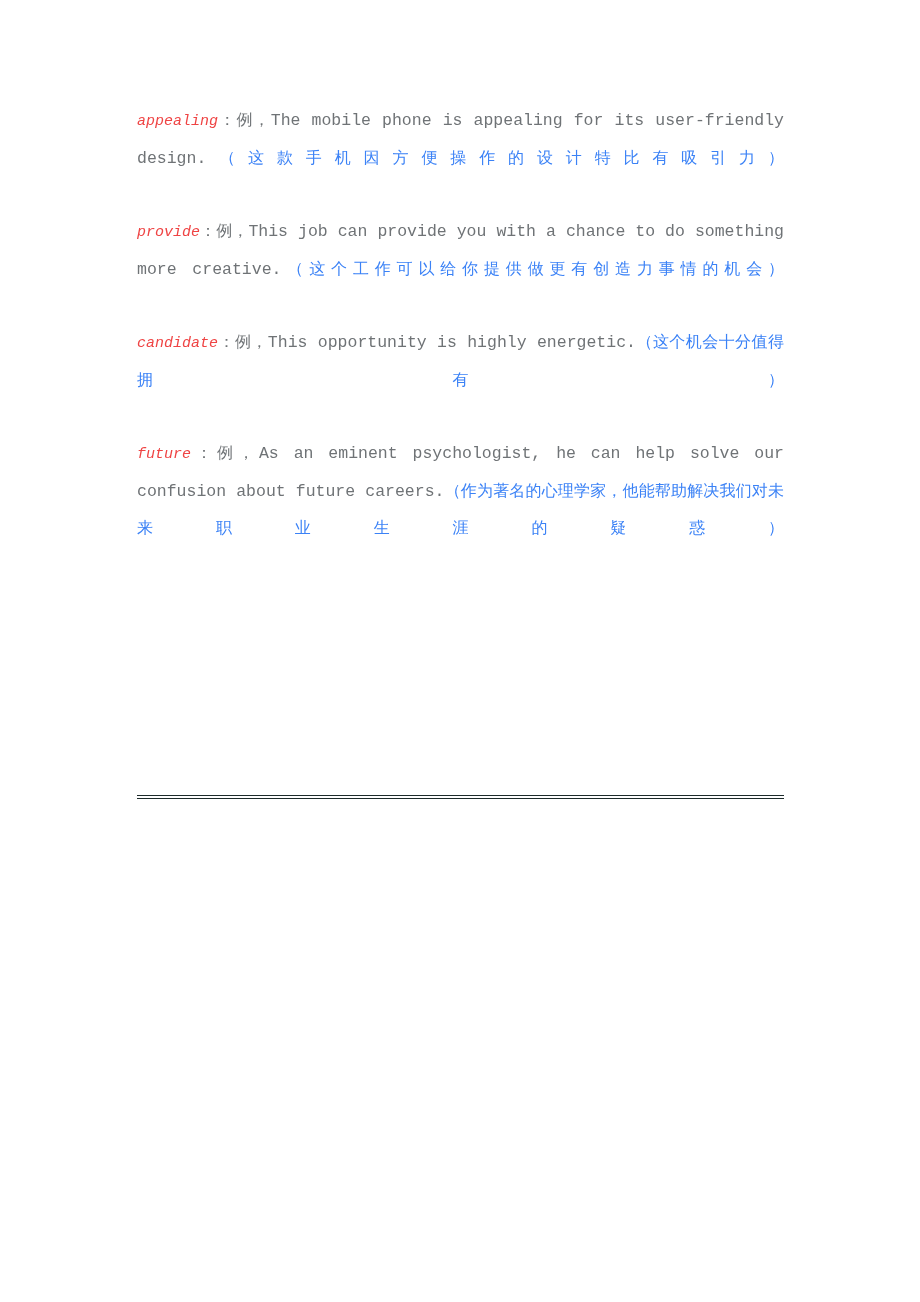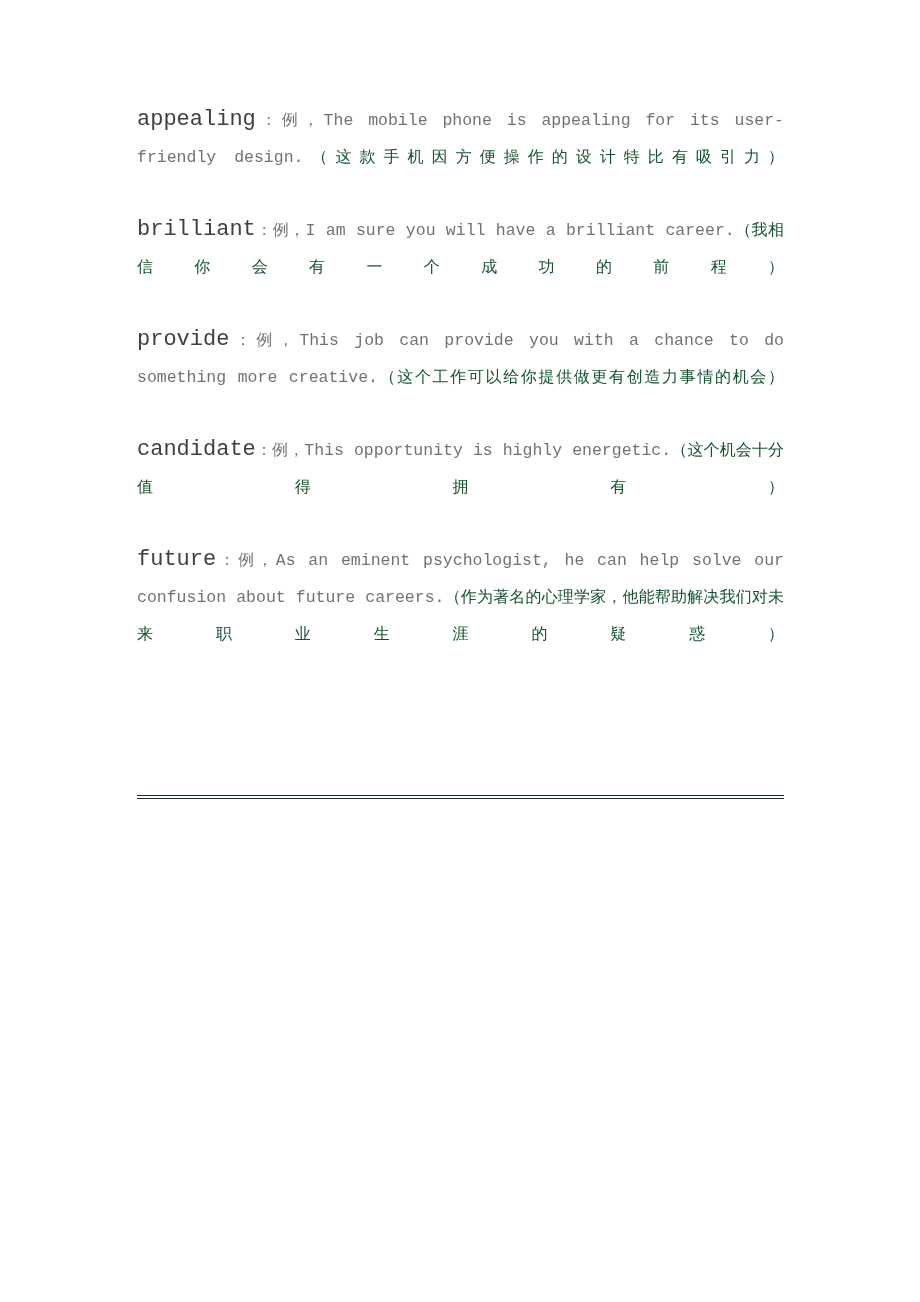--- a/index.html
+++ b/index.html
@@ -43,33 +43,34 @@
   }
   
   .entry::after {
     content: "";
     display: inline-block;
     width: 100%;
     height: 0;
   }
 
   .headword {
-    color: #404040;
+    color: #ef4444;
     font-family: "Liberation Mono", "DejaVu Sans Mono", monospace;
-    font-size: 22px;
+    font-size: 15px;
+    font-style: italic;
   }
 
   .en {
     color: #6f7376;
     font-family: "Liberation Mono", "DejaVu Sans Mono", monospace;
     font-size: 16.5px;
   }
 
   .zh {
-    color: #14532d;
+    color: #3b82f6;
     font-family: "Liberation Sans", "DejaVu Sans", sans-serif;
     font-size: 16px;
   }
 
   .sep {
     color: #6f7376;
     font-family: "Liberation Sans", "DejaVu Sans", sans-serif;
     font-size: 16px;
   }
 
@@ -87,21 +88,20 @@
 </style>
 </head>
 <body>
 
 <div class="page">
 
   <div class="content">
 
     <p class="entry"><span class="headword">appealing</span><span class="sep">：</span><span class="sep">例，</span><span class="en">The mobile phone is appealing for its user-friendly design.</span><span class="zh">（这款手机因方便操作的设计特比有吸引力）</span></p>
 
-    <p class="entry"><span class="headword">brilliant</span><span class="sep">：</span><span class="sep">例，</span><span class="en">I am sure you will have a brilliant career.</span><span class="zh">（我相信你会有一个成功的前程）</span></p>
 
 
     <p class="entry"><span class="headword">provide</span><span class="sep">：</span><span class="sep">例，</span><span class="en">This job can provide you with a chance to do something more creative.</span><span class="zh">（这个工作可以给你提供做更有创造力事情的机会）</span></p>
 
     <p class="entry"><span class="headword">candidate</span><span class="sep">：</span><span class="sep">例，</span><span class="en">This opportunity is highly energetic.</span><span class="zh">（这个机会十分值得拥有）</span></p>
 
 
     <p class="entry"><span class="headword">future</span><span class="sep">：</span><span class="sep">例，</span><span class="en">As an eminent psychologist, he can help solve our confusion about future careers.</span><span class="zh">（作为著名的心理学家，他能帮助解决我们对未来职业生涯的疑惑）</span></p>
 
 

